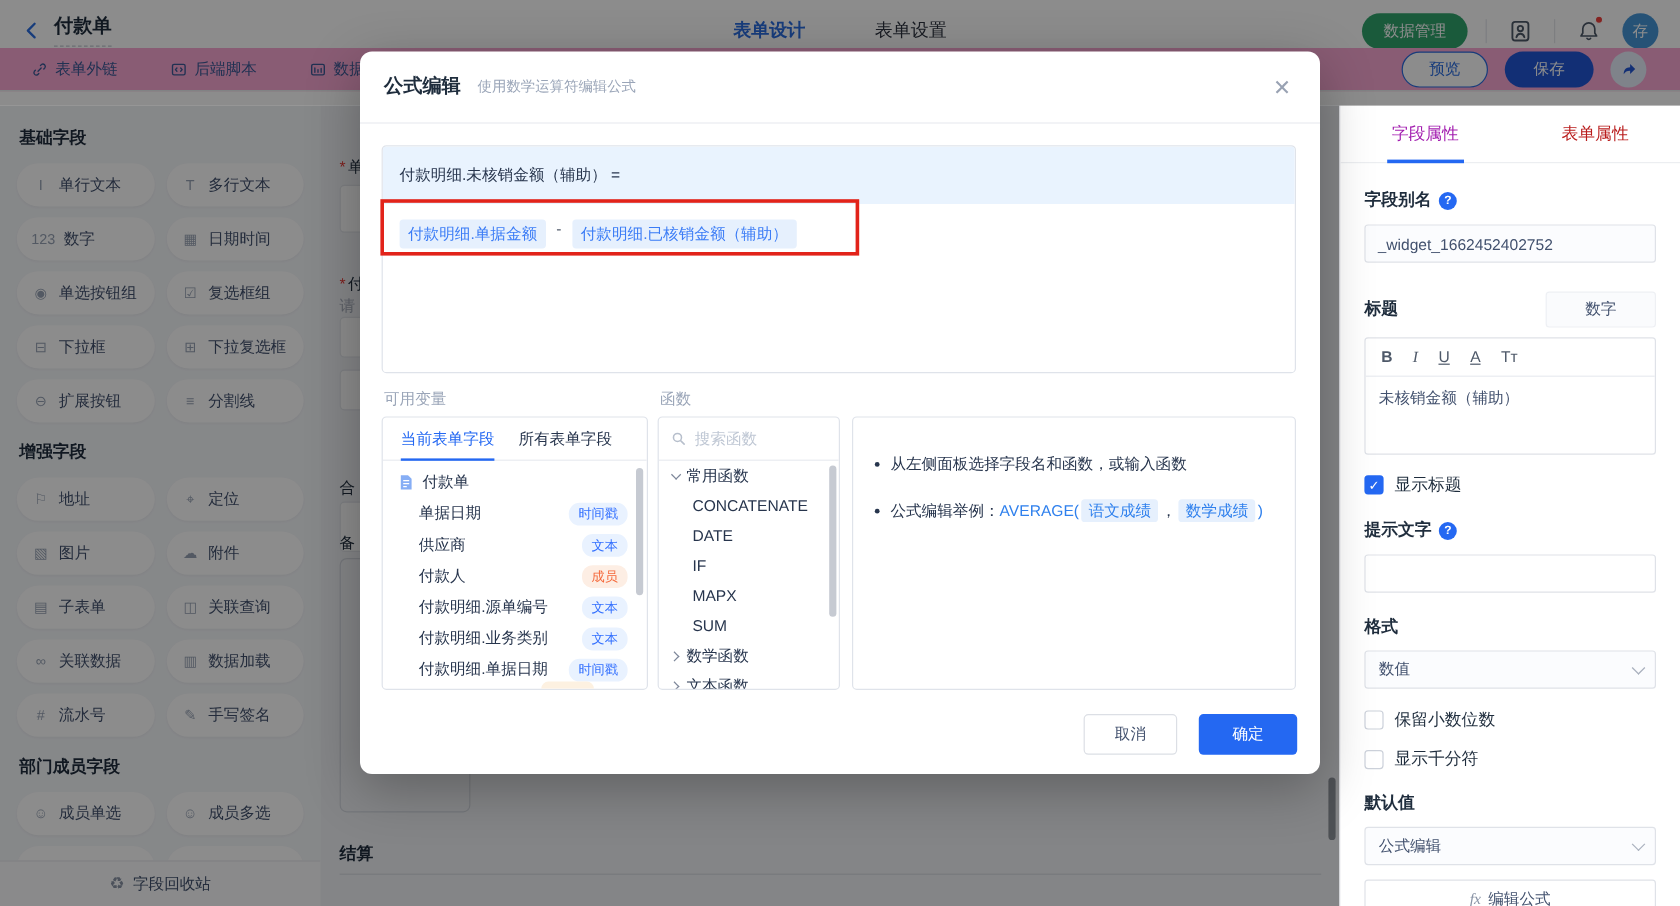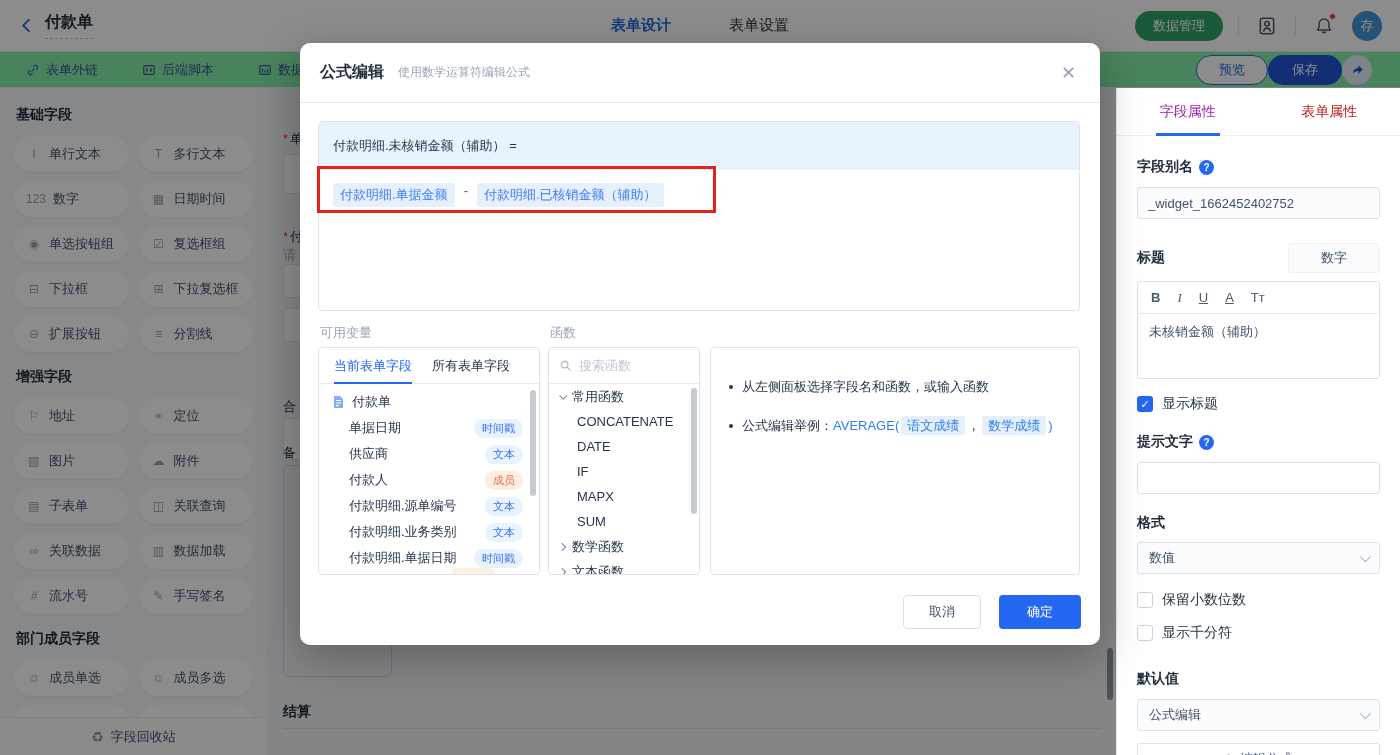--- a/index.html
+++ b/index.html
@@ -16,25 +16,25 @@
 .top-tab.active{color:#2b6de0;font-weight:700}
 .top-right{margin-left:auto;display:flex;align-items:center;gap:15px}
 .btn-green{background:#30a46c;color:#fff;font-size:13px;border:none;border-radius:16px;height:30px;padding:0 18px;cursor:pointer}
 .vsep{width:1px;height:20px;background:#e3e5ea}
 .icon-btn{width:26px;height:26px;color:#4e5969;position:relative;cursor:pointer;display:flex;align-items:center;justify-content:center}
 .icon-btn svg{width:20px;height:20px}
 .bell-dot{position:absolute;top:0;right:1px;width:7px;height:7px;border-radius:50%;background:#f0403c;border:1px solid #fff}
 .avatar{width:30px;height:30px;border-radius:50%;background:#4596d8;color:#fff;font-size:13px;display:flex;align-items:center;justify-content:center;cursor:pointer}
 
 
-.toolbar{position:absolute;left:0;top:52px;width:1400px;height:36px;background:#86efac;border-bottom:1px solid #ebedf0;display:flex;align-items:center;padding:0 26px;z-index:1}
+.toolbar{position:absolute;left:0;top:40px;width:1400px;height:36px;background:#f9a8d4;border-bottom:1px solid #ebedf0;display:flex;align-items:center;padding:0 26px;z-index:1}
 .tool-links{display:flex;gap:44px}
 .tool-link{display:flex;align-items:center;gap:6px;font-size:13px;color:#3c5a96;cursor:pointer}
 .tool-link svg{width:14px;height:14px;flex:none}
-.tool-right{margin-left:auto;display:flex;align-items:center;padding-right:2px}
+.tool-right{margin-left:auto;display:flex;align-items:center;gap:14px;padding-right:2px}
 .btn-preview{height:30px;padding:0 22px;border-radius:16px;border:1px solid #2b6de0;background:#fff;color:#2b6de0;font-size:13px;cursor:pointer}
 .btn-save{height:30px;padding:0 24px;border-radius:16px;border:none;background:#2257d6;color:#fff;font-size:13px;cursor:pointer}
 .btn-share{width:30px;height:30px;border-radius:50%;border:none;background:#e8eefb;color:#2257d6;cursor:pointer;display:flex;align-items:center;justify-content:center}
 .btn-share svg{width:15px;height:15px}
 
 
 .sidebar{position:absolute;left:0;top:88px;width:267px;height:667px;background:#f5f7fa;padding:2px 14px 0;z-index:1;overflow:hidden}
 .group-title{font-size:14px;font-weight:700;color:#1f2d3d;margin:16px 0 12px 2px}
 .btn-grid{display:grid;grid-template-columns:1fr 1fr;gap:9px 10px}
 .field-btn{height:36px;border-radius:18px;background:#fff;display:flex;align-items:center;gap:7px;padding-left:12px;font-size:13px;color:#42516e;cursor:pointer;box-shadow:0 1px 2px rgba(31,45,61,.05);white-space:nowrap;overflow:hidden}
@@ -543,21 +543,21 @@
 
   <div class="check-row" style="margin-top:17px">
     <span class="cb empty"></span>
     <span>保留小数位数</span>
   </div>
   <div class="check-row" style="margin-top:15px">
     <span class="cb empty"></span>
     <span>显示千分符</span>
   </div>
 
-  <div class="prop-label" style="margin-top:28px">默认值</div>
+  <div class="prop-label" style="margin-top:18px">默认值</div>
   <div class="select" style="margin-top:11px">
     <span>公式编辑</span>
     <span class="chev-down"></span>
   </div>
   <button class="btn-fx">
     <span class="fx">fx</span>
     <span>编辑公式</span>
   </button>
 </aside>
 

